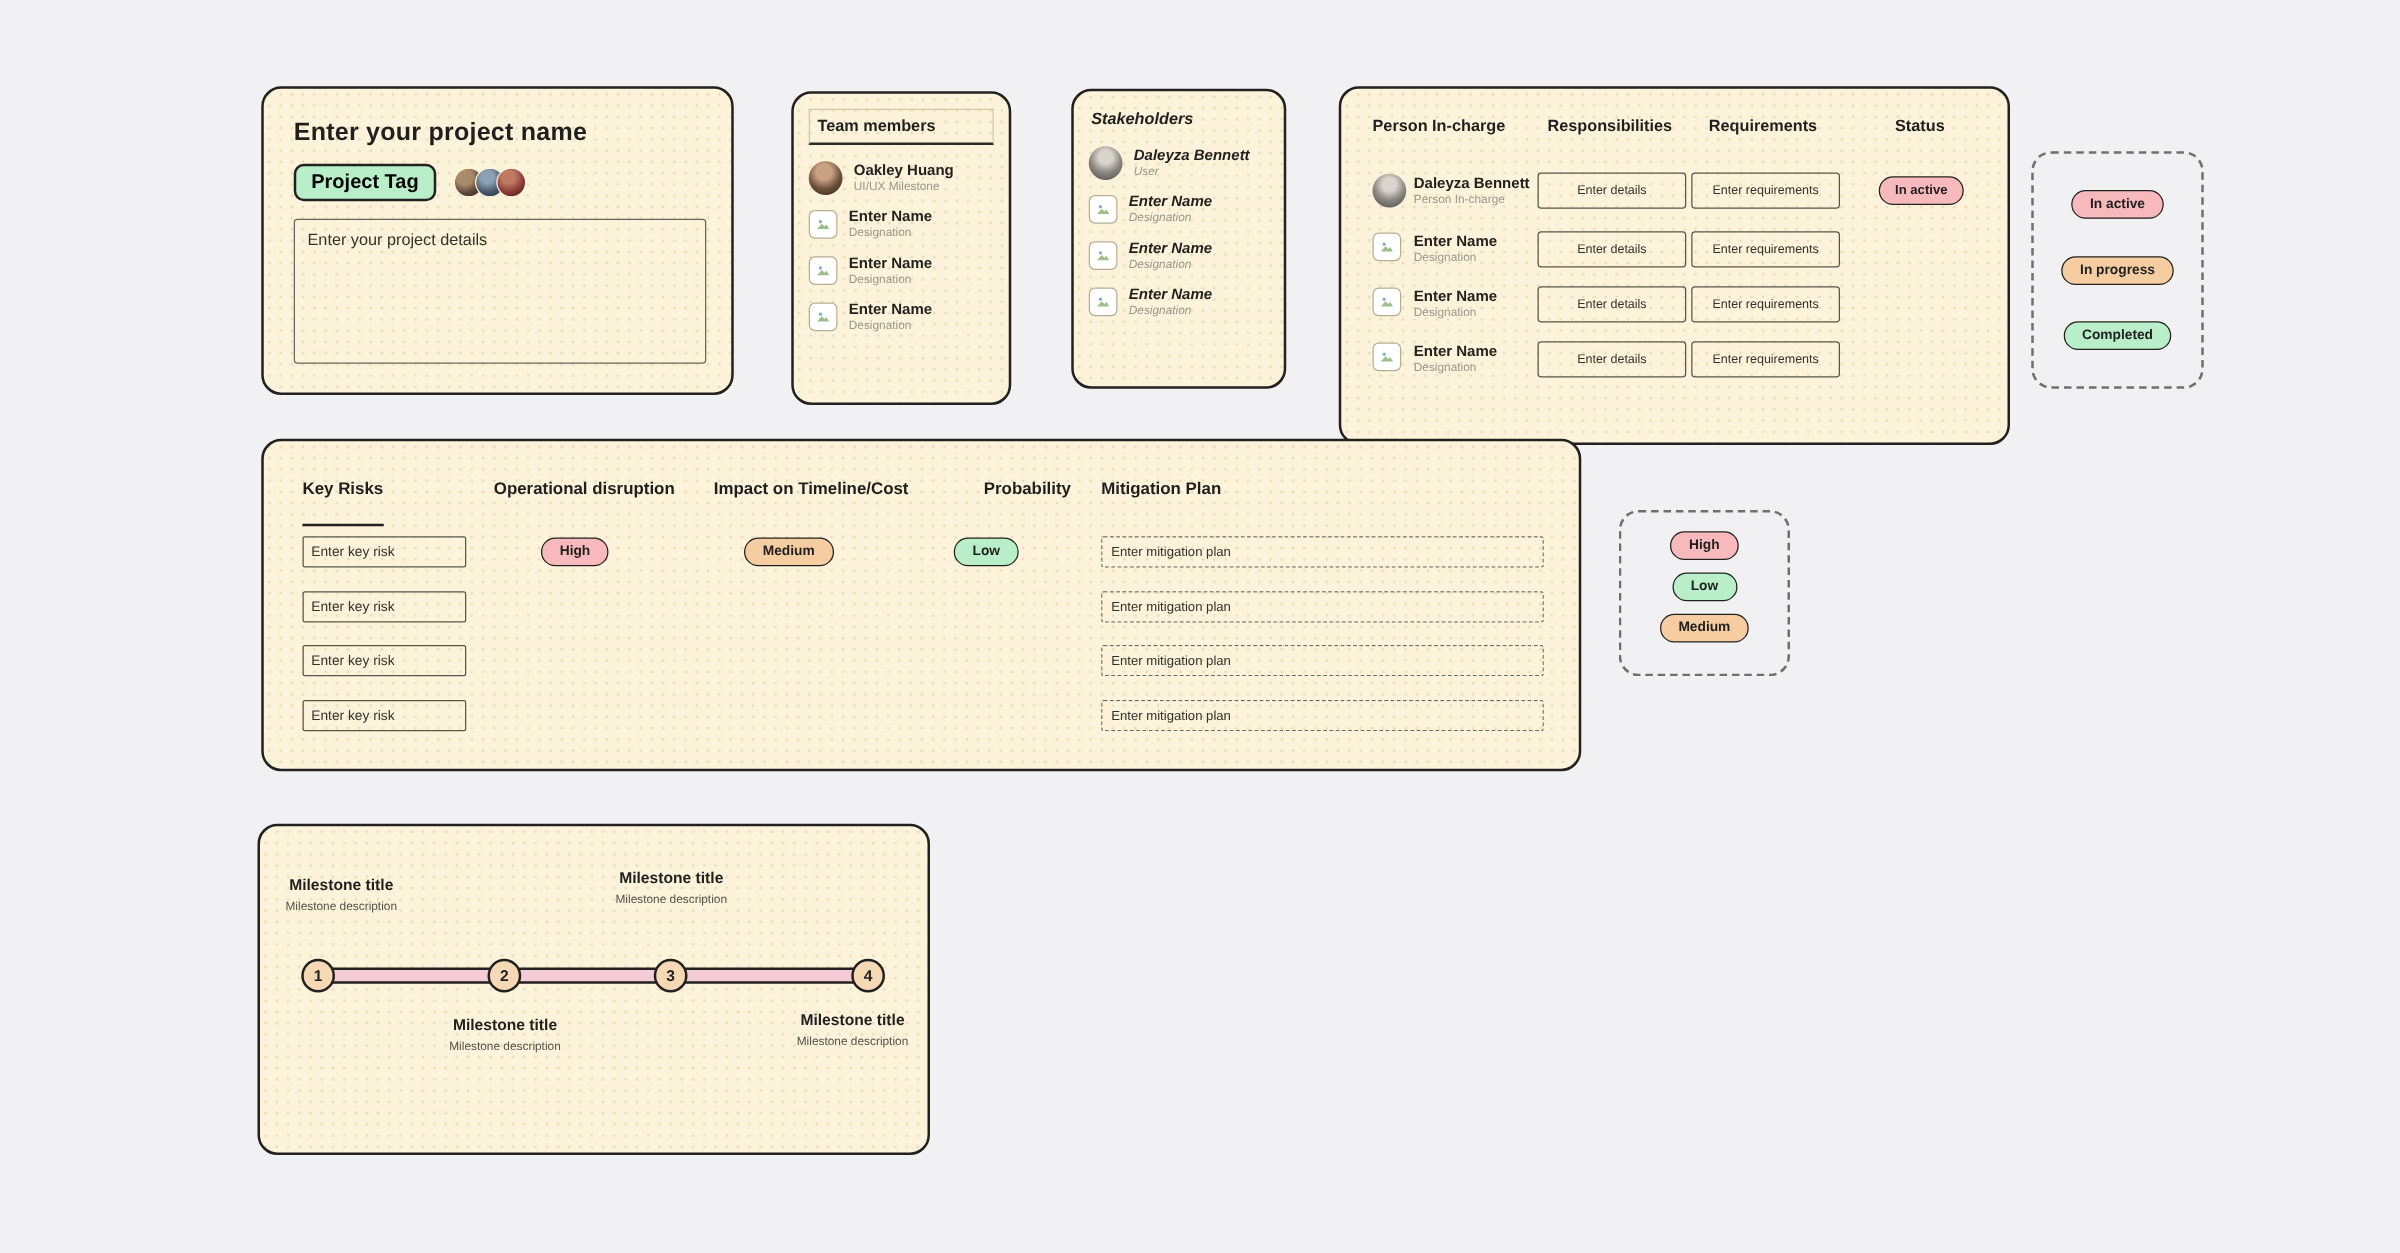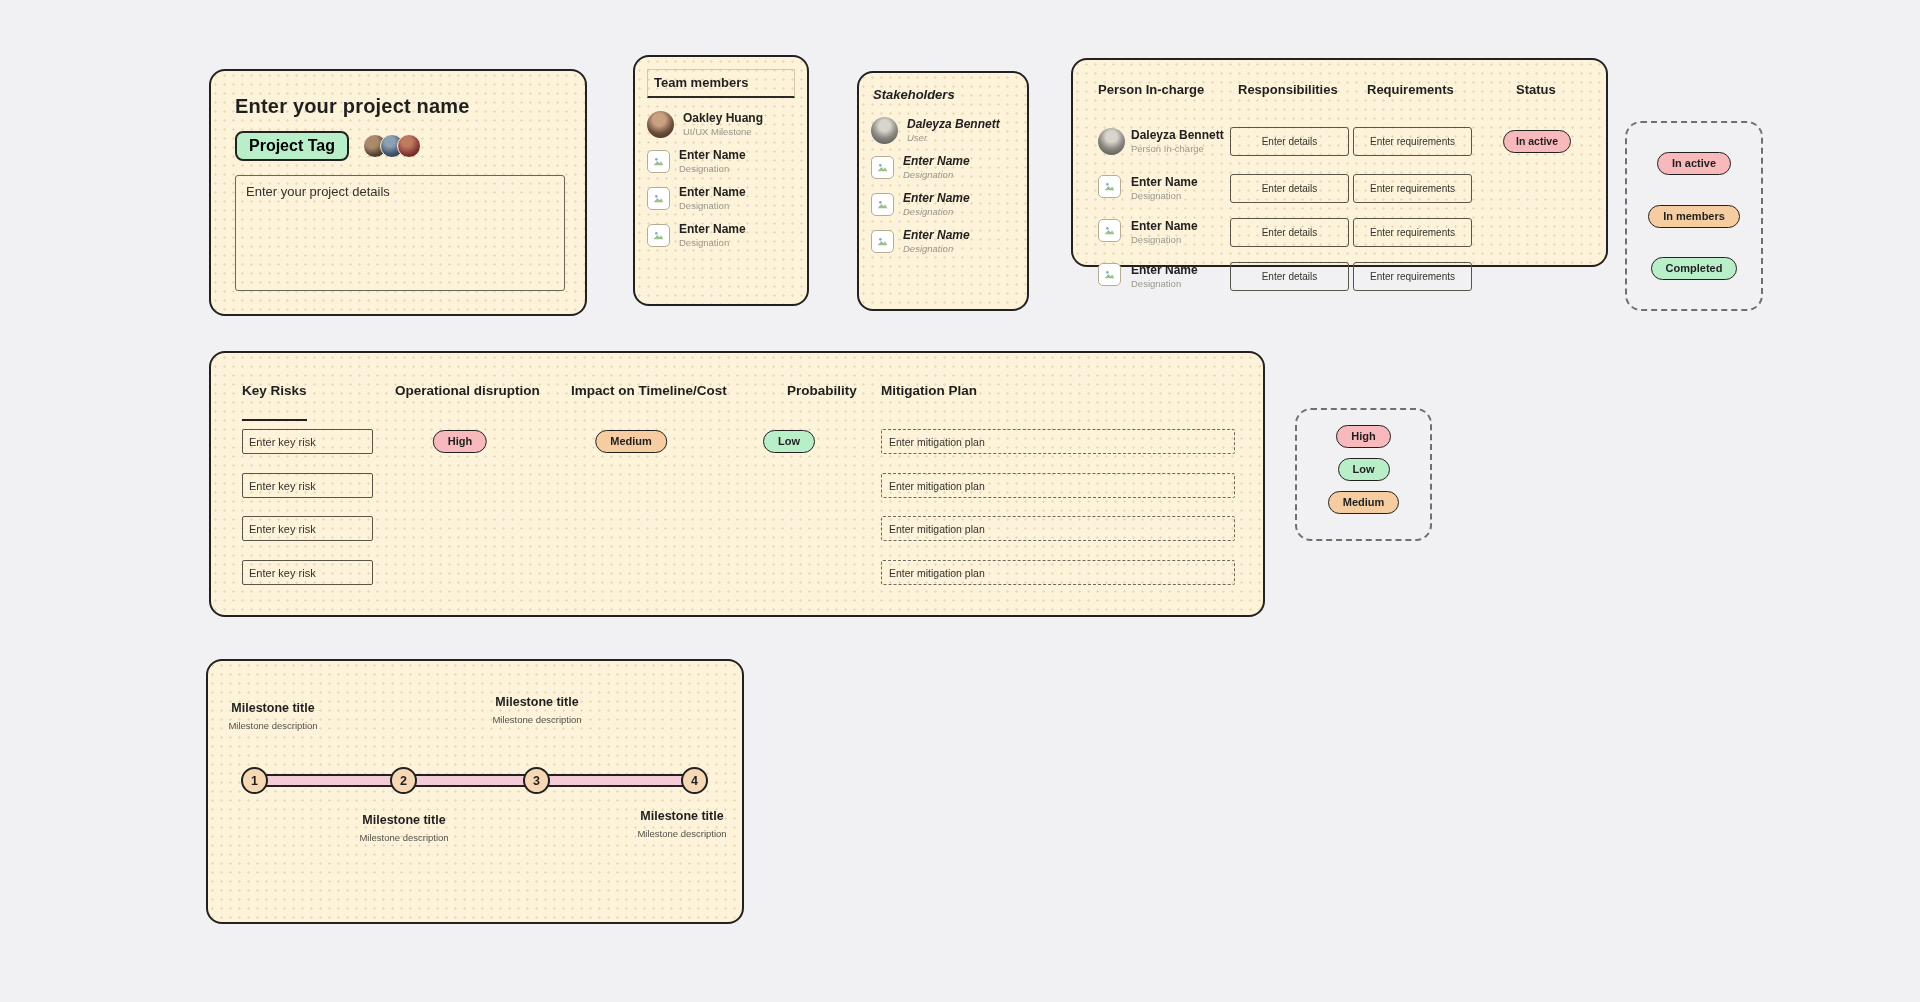--- a/index.html
+++ b/index.html
@@ -60,41 +60,41 @@
   .av-b { background: radial-gradient(circle at 40% 30%, #8ba0b5 0 25%, #46576b 60%, #1d2732 100%); }
   .av-c { background: radial-gradient(circle at 40% 30%, #c07a60 0 25%, #8a3a36 60%, #3a1210 100%); }
   .pc-textarea {
     position:absolute; left:24px; top:104px; width:330px; height:116px;
     background:transparent; border:1px solid #6a675a; border-radius:3px;
     font-family:inherit; font-size:13px; color:#2a2a2a; padding:8px 10px; resize:none;
   }
   .pc-textarea::placeholder { color:#33322c; opacity:1; }
 
   
-  .team-card { left:633px; top:55px; width:176px; height:251px; }
+  .team-card { left:633px; top:73px; width:176px; height:251px; }
   .stake-card { left:857px; top:71px; width:172px; height:240px;font-style:italic; }
   .list-title-box {
     margin:12px 12px 0; border:1px solid #d4c9a4; border-bottom:2px solid #2a2a26;
     padding:5px 6px 6px; font-size:13px; font-weight:bold;
   }
   .list-title-plain { margin:14px 14px 2px; font-size:13px; font-weight:bold; }
   .member-list { padding:8px 12px 0; }
   .member-row { display:flex; align-items:center; gap:9px; height:37px; }
   .avatar-md { width:27px; height:27px; border-radius:50%; flex:0 0 auto; }
   .photo-oakley  { background: radial-gradient(circle at 45% 32%, #caa183 0 26%, #6b4f3a 58%, #2e241c 100%); }
   .photo-daleyza { background: radial-gradient(circle at 50% 32%, #d9d4cc 0 24%, #8a8680 55%, #4a4743 100%); }
   .img-ph {
     width:23px; height:23px; border-radius:5px; background:#ffffff;
     border:1px solid #b6ae93; display:flex; align-items:center; justify-content:center; flex:0 0 auto;
   }
   .member-name { font-size:12px; font-weight:600; color:#22211f; line-height:1.25; }
   .member-desig { font-size:9.5px; color:#9a978c; line-height:1.3; }
 
   
-  .incharge-card { left:1071px; top:58px; width:537px; height:209px; }
+  .incharge-card { left:1071px; top:69px; width:537px; height:287px; }
   .ic-header { position:absolute; top:22px; font-size:13px; font-weight:bold; }
   .ic-row { position:absolute; left:0; width:100%; height:36px; }
   .ic-row .avatar-md, .ic-row .img-ph { position:absolute; left:25px; top:4px; }
   .ic-name { position:absolute; left:58px; top:4px; }
   .ic-input {
     position:absolute; top:3px; width:119px; height:29px;
     background:transparent; border:1px solid #595648; border-radius:3px;
     font-family:inherit; font-size:10px; text-align:center; color:#33322c;
   }
   .ic-input::placeholder { color:#33322c; opacity:1; }
@@ -317,21 +317,21 @@
         <div class="member-name">Enter Name</div>
         <div class="member-desig">Designation</div>
       </div>
       <input class="ic-input ic-details" placeholder="Enter details" style="">
       <input class="ic-input ic-req" placeholder="Enter requirements" style="">
     </div>
   </section>
 
   <aside class="legend status-legend">
     <span class="pill pink">In active</span>
-    <span class="pill peach">In members</span>
+    <span class="pill peach">In progress</span>
     <span class="pill green">Completed</span>
   </aside>
 
   <section class="card risks-card">
     <div class="rk-header" style="left:31px"><span class="rk-underline">Key Risks</span></div>
     <div class="rk-header" style="left:184px">Operational disruption</div>
     <div class="rk-header" style="left:360px">Impact on Timeline/Cost</div>
     <div class="rk-header" style="left:576px">Probability</div>
     <div class="rk-header" style="left:670px">Mitigation Plan</div>
 

